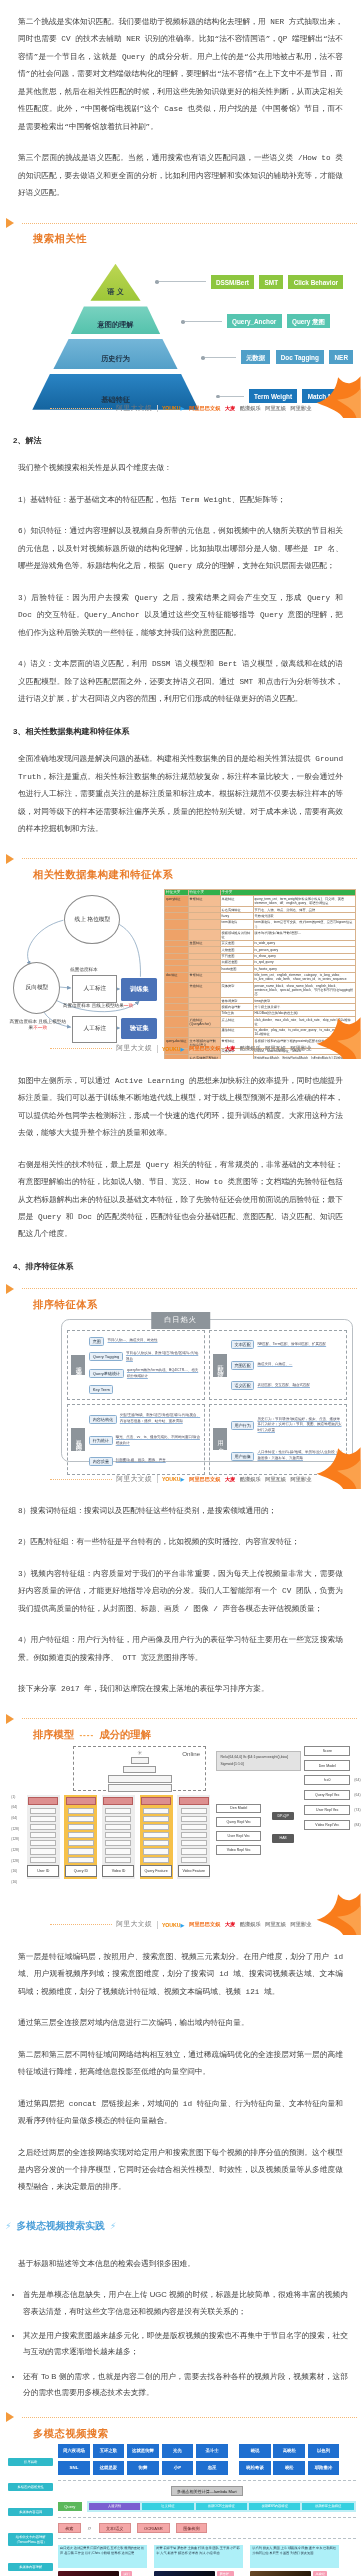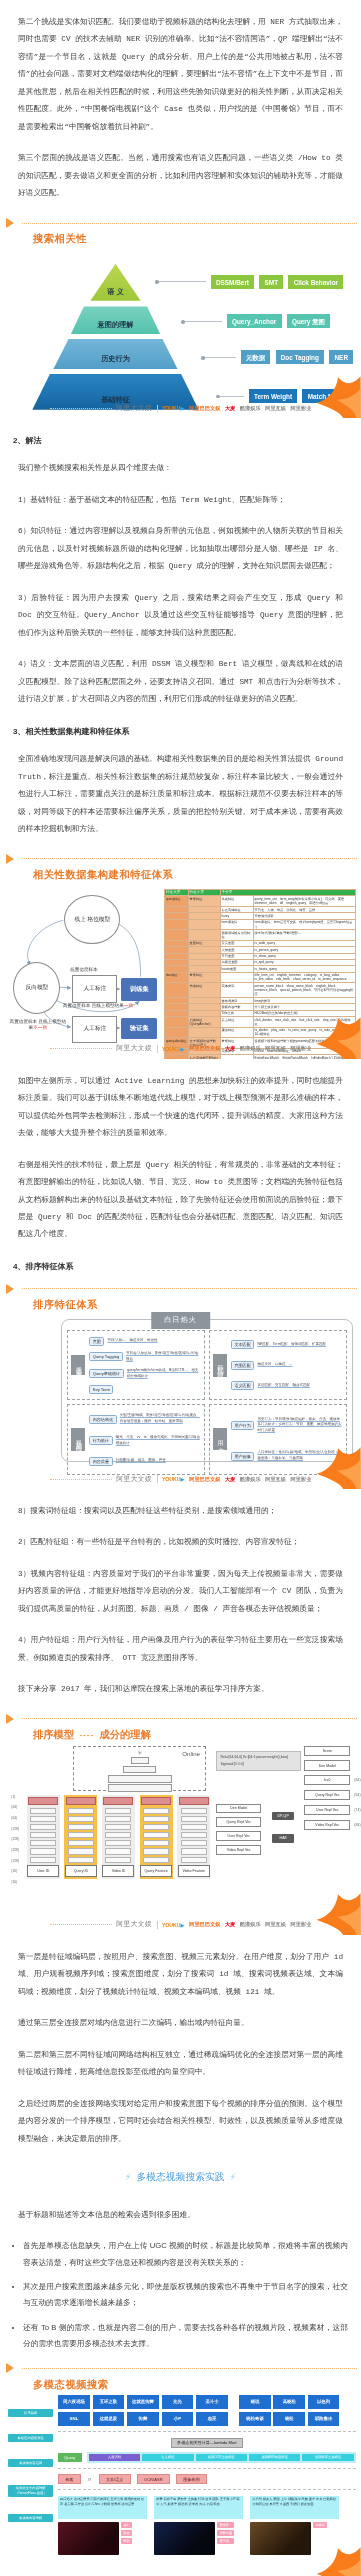--- a/index.html
+++ b/index.html
@@ -1,20 +1,20 @@
 <!DOCTYPE html>
 <html style="font-size:8.2px"><head>
 <meta charset="utf-8">
 <style>
   html,body{margin:0;padding:0;background:#fff;}
   body{width:361px;font-family:"Liberation Sans","DejaVu Sans",sans-serif;color:#3f3f3f;}
   .page{width:361px;overflow:hidden;background:#fff;}
   .para{font-size:7.7px;line-height:2.27;text-align:justify;margin:14px 18px;font-family:Liberation Mono, monospace;}
   .hsec{font-size:8px;font-weight:bold;color:#2f2f2f;margin:17.5px 13px 5.2px;}
-  .bluehead{margin:23px 0;text-align:center;font-size:9.8px;font-weight:normal;color:#4a9ed8;}
+  .bluehead{margin:23px 0;font-size:9.8px;font-weight:bold;color:#4a9ed8;}
   .bluehead .bolt{color:#8fd0f5;font-size:8.8px;margin:0 5.2px;}
   ul.blist{margin:5.2px 13px 5.2px 23px;padding:0;}
   ul.blist li{font-size:7.7px;line-height:2.1;text-align:justify;margin:8.2px 0;color:#3f3f3f;}
   
   .slide{position:relative;margin:10.3px 0;background:#fff;overflow:hidden;}
   .shead{position:relative;height:13.4px;}
   .shead .tri{position:absolute;left:6.2px;top:1px;width:0;height:0;border-left:8.8px solid #f49a3c;border-top:5.7px solid transparent;border-bottom:5.7px solid transparent;}
   .shead .dline{position:absolute;left:21.6px;right:4.1px;top:5.7px;border-top:1px dotted #f5b875;}
   .stitle{margin:2.1px 0 0 33px;color:#e97c2a;font-family:"Liberation Serif","DejaVu Serif",serif;font-size:10.3px;letter-spacing:0.5px;font-weight:bold;}
   .sfoot{position:absolute;left:0;right:0;bottom:5.2px;display:flex;align-items:center;justify-content:center;gap:4.6px;font-size:5.2px;color:#888;}
@@ -643,20 +643,21 @@
     </footer>
     <span class="fox"><svg width="57" height="49" viewBox="0 0 110 96">
           <path d="M110 96 V14 C92 34 78 30 66 16 C62 44 46 60 24 66 C54 78 70 84 76 96 Z" fill="#f97c1b"></path>
           <path d="M110 96 V38 C98 54 84 58 64 60 C86 74 98 80 102 96 Z" fill="#fba14c"></path>
         </svg></span>
   </section>
 
   <p class="para">第一层是特征域编码层，按照用户、搜索意图、视频三元素划分。在用户维度，划分了用户 id 域、用户观看视频序列域；搜索意图维度，划分了搜索词 id 域、搜索词视频表达域、文本编码域；视频维度，划分了视频统计特征域、视频文本编码域、视频 i2i 域。</p>
   <p class="para">通过第三层全连接层对域内信息进行二次编码，输出域内特征向量。</p>
   <p class="para">第二层和第三层不同特征域间网络结构相互独立，通过稀疏编码优化的全连接层对第一层的高维特征域进行降维，把高维信息投影至低维的向量空间中。</p>
+  <p class="para">通过第四层把 concat 层链接起来，对域间的 id 特征向量、行为特征向量、文本特征向量和观看序列特征向量做多模态的特征向量融合。</p>
   <p class="para">之后经过两层的全连接网络实现对给定用户和搜索意图下每个视频的排序分值的预测。这个模型是内容分发的一个排序模型，它同时还会结合相关性模型、时效性，以及视频质量等从多维度做模型融合，来决定最后的排序。</p>
 
   <div class="bluehead">
     <span class="bolt">⚡</span><span>多模态视频搜索实践</span><span class="bolt">⚡</span>
   </div>
 
   <p class="para">基于标题和描述等文本信息的检索会遇到很多困难。</p>
   <ul class="blist">
     <li>首先是单模态信息缺失，用户在上传 UGC 视频的时候，标题是比较简单，很难将丰富的视频内容表达清楚，有时这些文字信息还和视频内容是没有关联关系的；</li>
     <li>其次是用户搜索意图越来越多元化，即使是版权视频的搜索也不再集中于节目名字的搜索，社交与互动的需求逐渐增长越来越多；</li>

